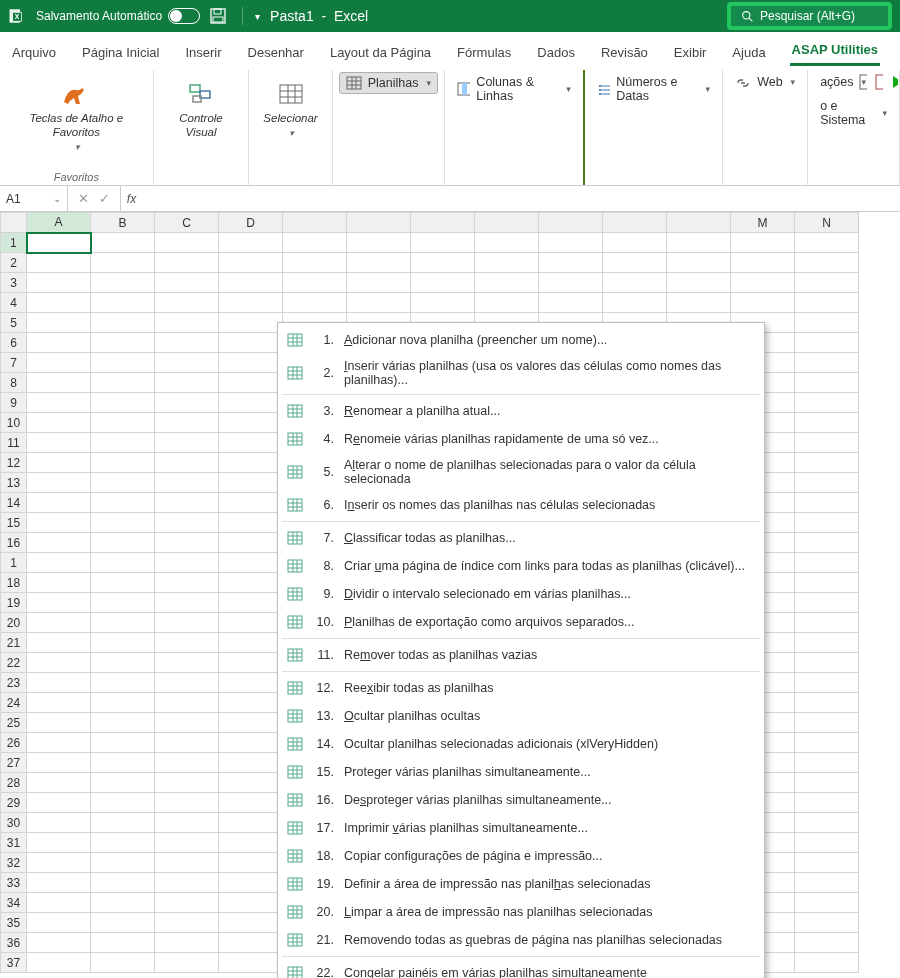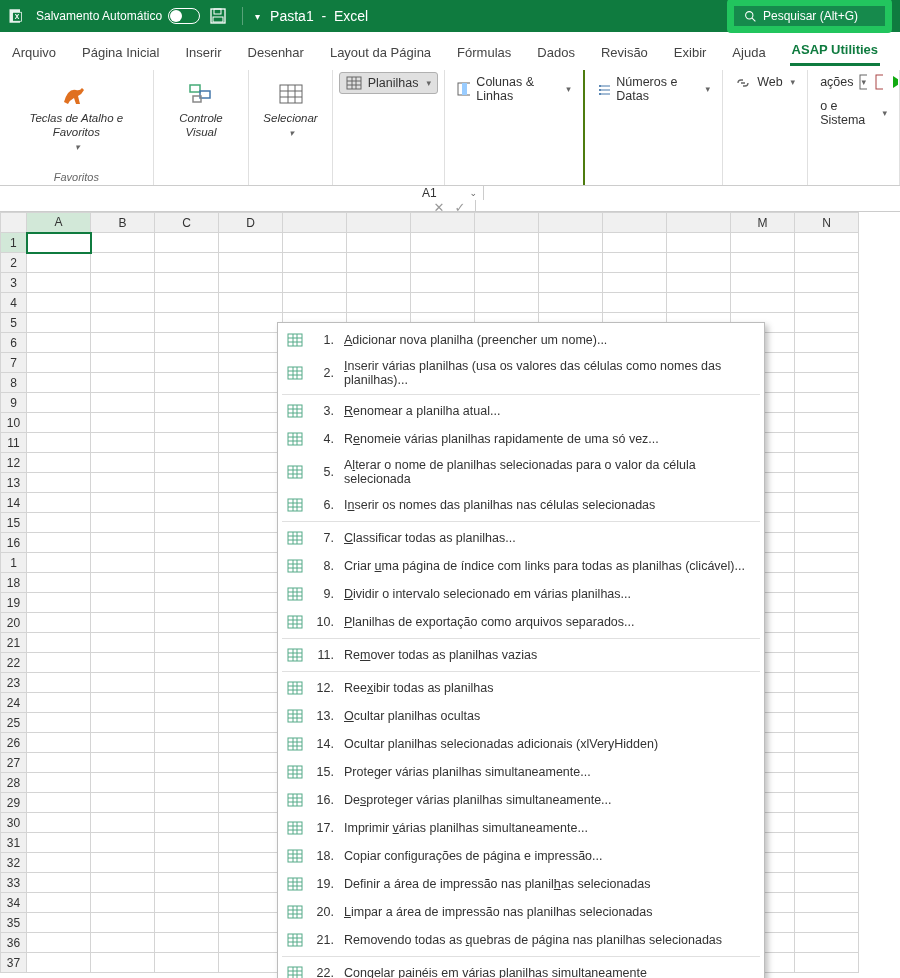--- a/index.html
+++ b/index.html
@@ -6,39 +6,39 @@
   body { background: #fff; width: 900px; height: 978px; overflow: hidden; font-size: 13px; color: #333; }
 
   .titlebar { background: #0f7b3f; color: #fff; height: 32px; display: flex; align-items: center; padding: 0 8px; }
   .titlebar .excel-icon { width: 18px; height: 18px; margin-right: 10px; }
   .autosave { display: flex; align-items: center; gap: 6px; font-size: 12px; }
   .toggle { width: 32px; height: 16px; border: 1px solid #fff; border-radius: 8px; position: relative; }
   .toggle::after { content: ""; width: 12px; height: 12px; background: #fff; border-radius: 50%; position: absolute; top: 1px; left: 1px; }
   .save-icon { margin: 0 10px; }
   .divider-v { width: 1px; height: 18px; background: rgba(255,255,255,0.3); margin: 0 6px; }
   .doc-title { font-size: 14px; margin-left: 4px; }
-  .search { margin-left: auto; background: #168a4c; border: 7px solid #22c55e; border-radius: 4px; padding: 3px 10px; display: flex; align-items: center; gap: 6px; width: 165px; font-size: 12px; }
+  .search { margin-left: auto; background: #168a4c; border: 4px solid #22c55e; border-radius: 4px; padding: 3px 10px; display: flex; align-items: center; gap: 6px; width: 165px; font-size: 12px; }
 
   .tabs { background: #fff; border-bottom: 0px solid #d0d0d0; height: 34px; display: flex; align-items: flex-end; padding: 0 10px; gap: 22px; font-size: 13px; }
   .tab { padding: 6px 2px 6px 2px; cursor: pointer; color: #444; }
   .tab.active { color: #0f7b3f; border-bottom: 3px solid #0f7b3f; font-weight: 600; }
 
   .ribbon { background: #fff; border-bottom: 1px solid #ccc; height: 120px; display: flex; padding: 4px 0 0 0; }
   .ribbon-group { border-right: 1px solid #e0e0e0; padding: 4px 10px 2px 10px; display: flex; flex-direction: column; align-items: center; }
   .ribbon-group.big { justify-content: flex-start; font-style: italic; }
   .big-btn { display: flex; flex-direction: column; align-items: center; gap: 2px; font-size: 11.5px; text-align: center; line-height: 1.2; padding: 4px; cursor: pointer; }
   .big-btn .ico { width: 32px; height: 32px; display: flex; align-items: center; justify-content: center; }
   .group-label { font-size: 11px; color: #666; margin-top: auto; padding-top: 4px; }
 
   .ribbon-col { display: flex; flex-direction: column; gap: 4px; padding: 2px 6px; }
   .ribbon-btn { display: flex; align-items: center; gap: 6px; font-size: 12.5px; padding: 3px 6px; cursor: pointer; border-radius: 3px; }
   .ribbon-btn.active { background: #e0e0e0; border: 1px solid #b0b0b0; }
   .chev { font-size: 9px; margin-left: 2px; color: #666; }
 
-  .namebox-row { height: 26px; border-bottom: 1px solid #ccc; display: flex; align-items: center; flex-direction: column; }
+  .namebox-row { height: 26px; border-bottom: 1px solid #ccc; display: flex; align-items: center; }
   .namebox { width: 68px; border-right: 1px solid #ccc; padding: 0 6px; font-size: 12px; display: flex; align-items: center; justify-content: space-between; height: 100%; }
   .fx-btns { display: flex; align-items: center; gap: 2px; padding: 0 6px; border-right: 1px solid #ccc; height: 100%; color: #999; }
   .fx-label { font-style: italic; padding: 0 6px; font-size: 12px; color: #555; }
 
   .grid-wrap { position: relative; }
   .grid { border-collapse: collapse; table-layout: fixed; }
   .grid th, .grid td { border: 1px solid #d4d4d4; font-size: 12px; font-weight: normal; }
   .grid th.colh { background: #f0f0f0; height: 20px; width: 64px; text-align: center; color: #333; }
   .grid th.colh.sel { background: #d2e8d8; border-bottom: 2px solid #0f7b3f; }
   .grid th.rowh { background: #f0f0f0; width: 26px; height: 20px; text-align: center; color: #333; }

